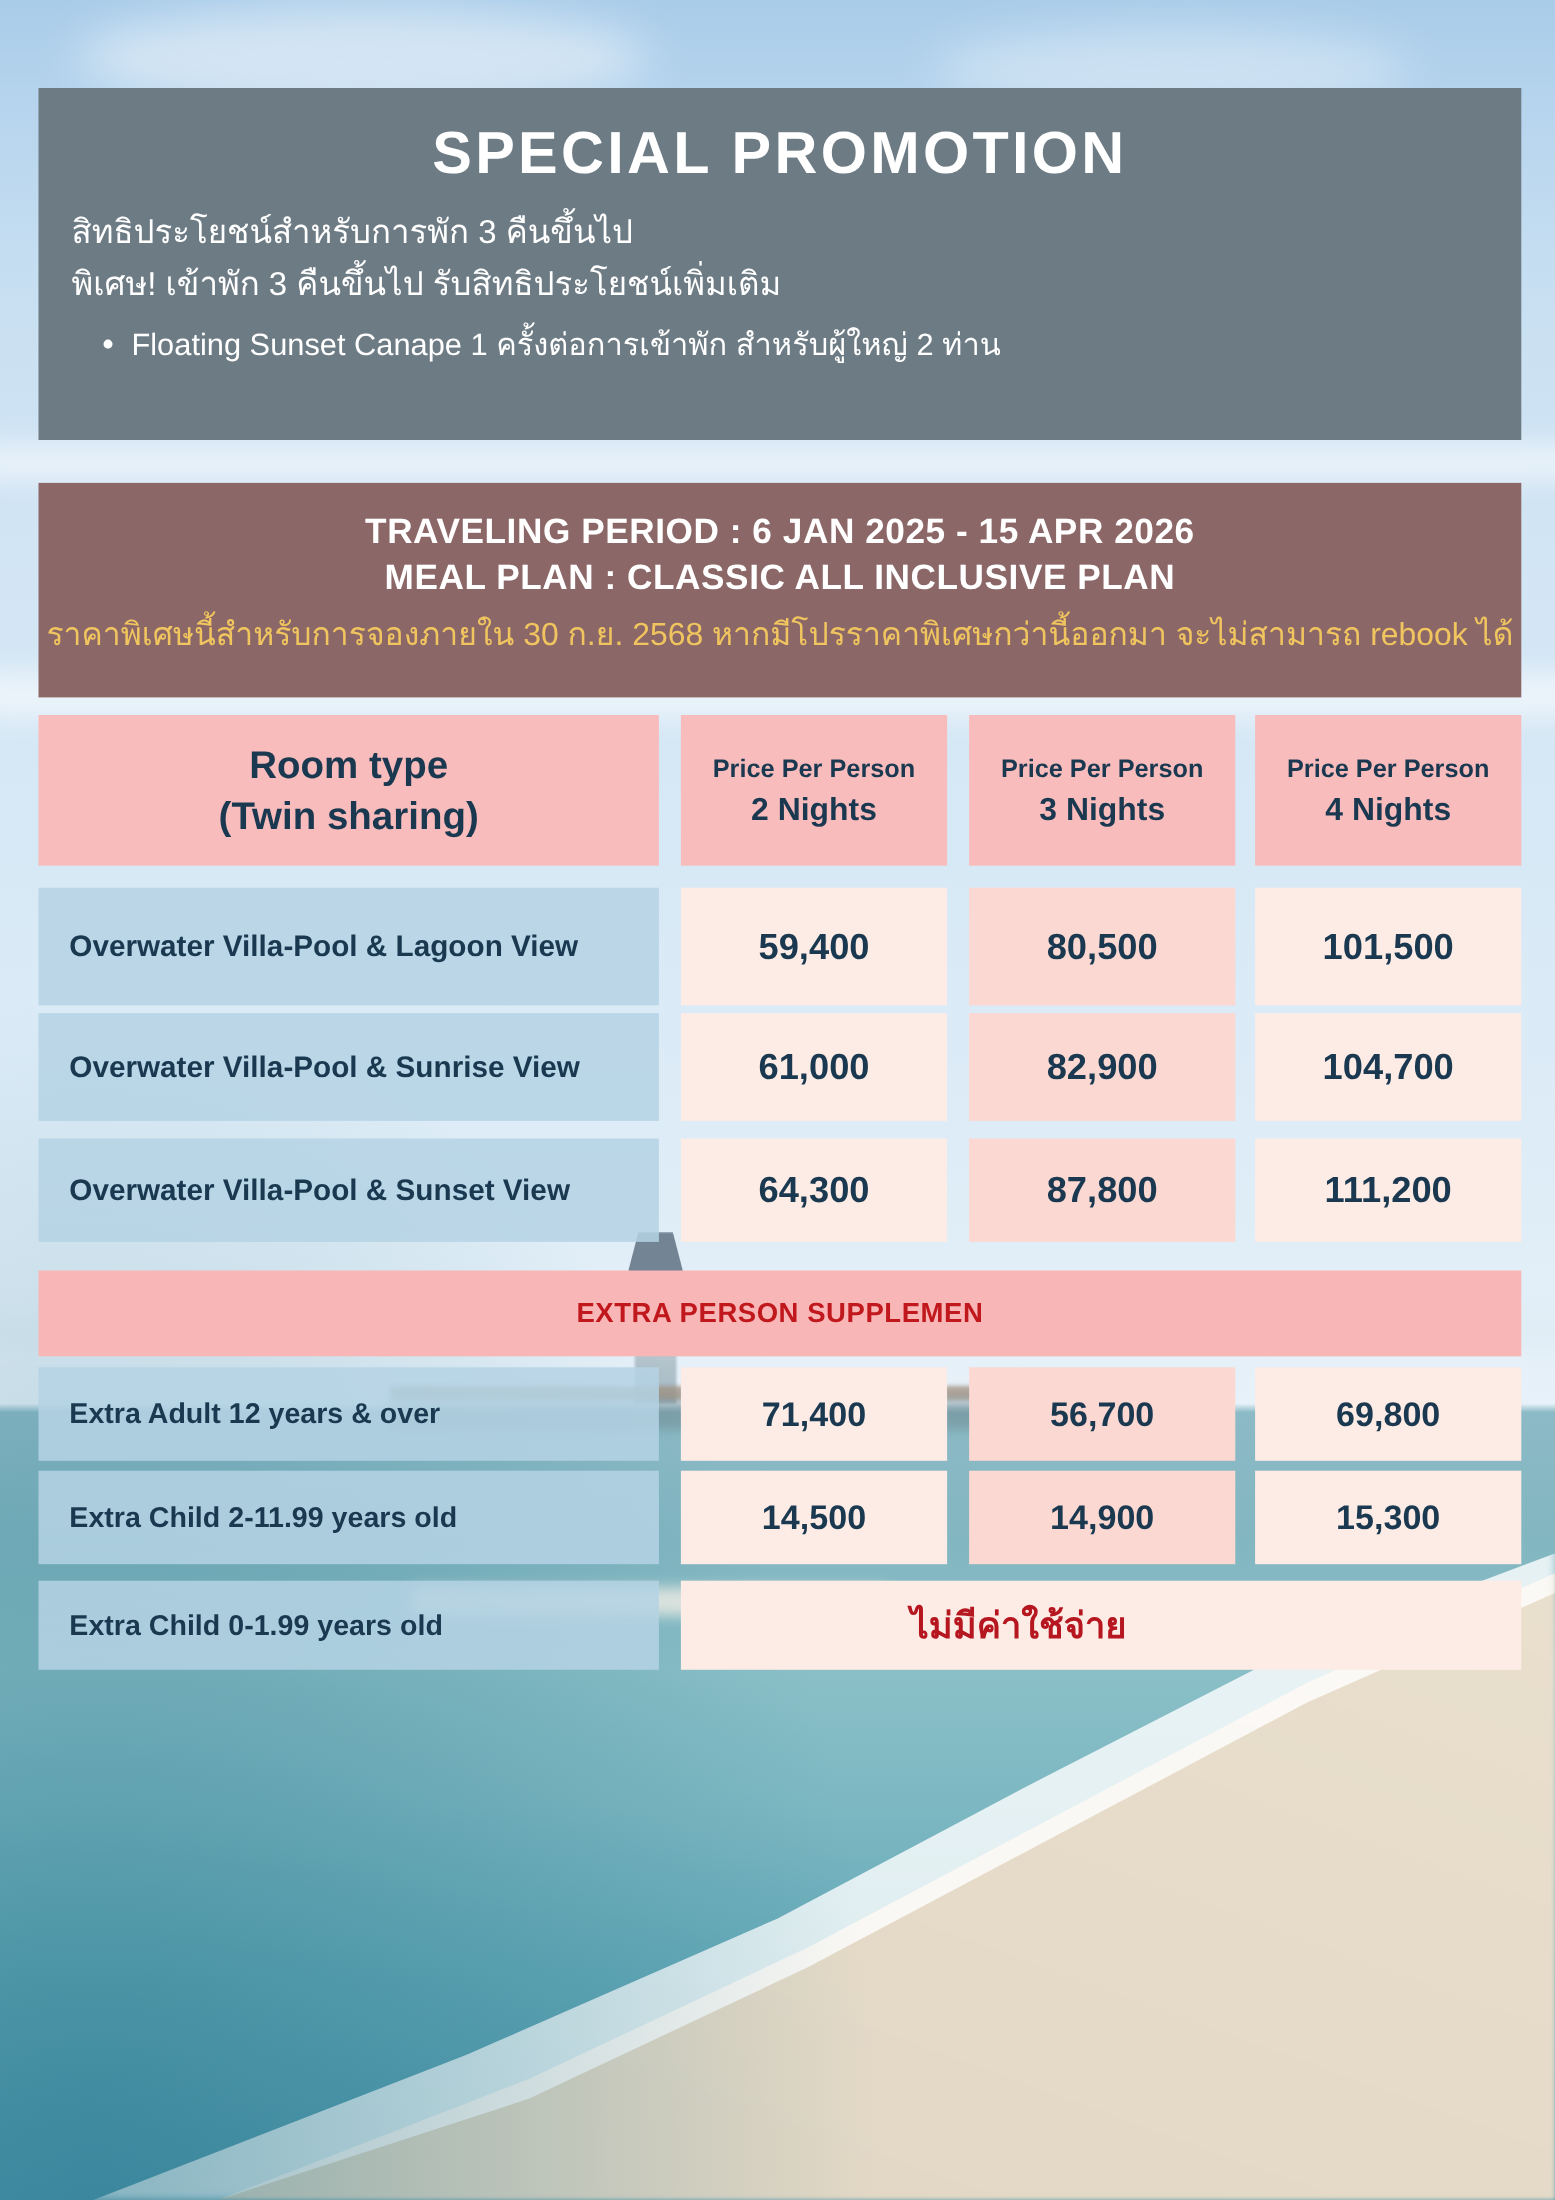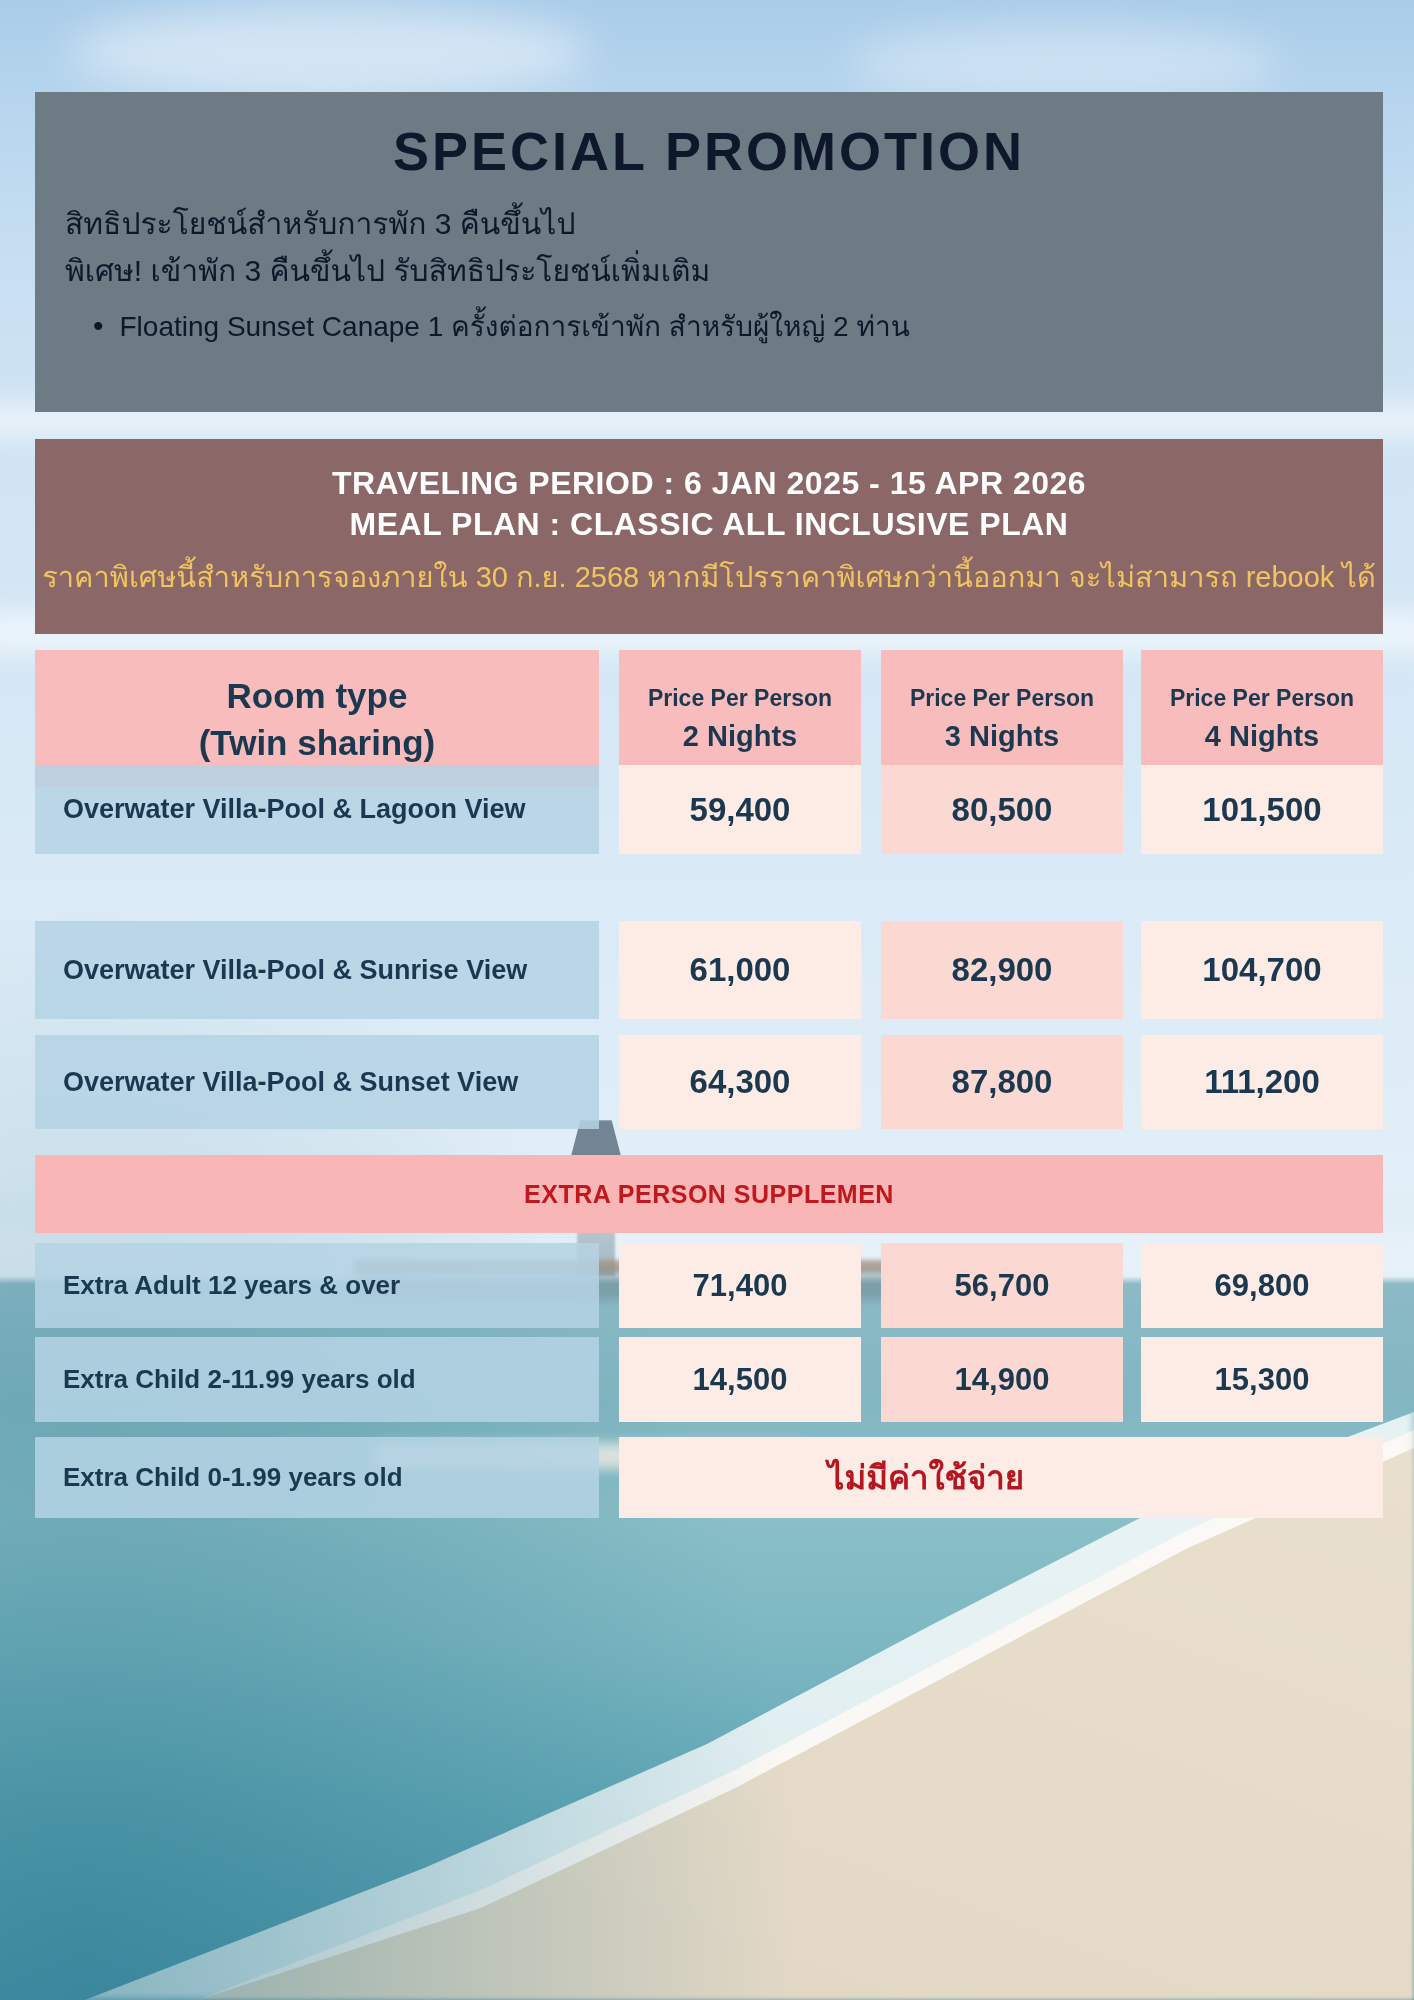--- a/index.html
+++ b/index.html
@@ -36,21 +36,21 @@
     clip-path:polygon(100% 71.5%,100% 100%,14% 100%,34% 94.5%,52% 88.5%,68% 82.5%,84% 76.5%);
     filter:blur(2px);
   }
   .foam-line{
     position:absolute;inset:0;background:#ffffff;opacity:.8;filter:blur(4px);
     clip-path:polygon(100% 70.6%,100% 72.4%,84% 77.4%,68% 83.4%,52% 89.4%,34% 95.4%,14% 100%,6% 100%,30% 93.4%,50% 87.2%,66% 81.2%,82% 75.4%);
   }
   .water-shade{position:absolute;inset:0;
     background:radial-gradient(ellipse at 6% 98%, rgba(35,115,138,.45), rgba(35,115,138,0) 38%);}
   
-  .gray-box{left:35px;top:92px;width:1348px;height:320px;background:#6d7b84;color:#0f172a;}
+  .gray-box{left:35px;top:80px;width:1348px;height:320px;background:#6d7b84;color:#ffffff;}
   .promo-title{margin:0;padding-top:28px;text-align:center;
     font-size:54px;font-weight:800;letter-spacing:3px;line-height:62px;}
   .promo-sub{margin:0 0 0 30px;font-size:30px;line-height:47px;font-weight:400;}
   .promo-sub.first{margin-top:18px;}
   .promo-bullet{margin:10px 0 0 58px;display:flex;align-items:baseline;font-size:28px;line-height:44px;}
   .bullet-dot{font-size:30px;margin-right:16px;}
   
   .brown-box{left:35px;top:439px;width:1348px;height:195px;background:#8c6767;text-align:center;}
   .period-line{margin:0;color:#ffffff;font-size:32px;font-weight:800;line-height:41px;letter-spacing:.5px;}
   .period-line.first{padding-top:24px;}
@@ -58,21 +58,21 @@
   
   .col-label{left:35px;width:564px;}
   .col-n1{left:619px;width:242px;}
   .col-n2{left:881px;width:242px;}
   .col-n3{left:1141px;width:242px;}
   .hdr{top:650px;height:137px;background:#f9bcbc;color:#1a3950;
        display:flex;flex-direction:column;align-items:center;justify-content:center;}
   .room-hdr-line{font-size:35px;font-weight:800;line-height:47px;}
   .ppp-label{font-size:23px;font-weight:700;line-height:30px;}
   .night-label{font-size:29px;font-weight:800;line-height:38px;margin-top:4px;}
-  .row-t1{top:765px;height:89px;}
+  .row-t1{top:807px;height:107px;}
   .row-t2{top:921px;height:98px;}
   .row-t3{top:1035px;height:94px;}
   .row-t4{top:1243px;height:85px;}
   .row-t5{top:1337px;height:85px;}
   .row-t6{top:1437px;height:81px;}
   .label-cell{background:rgba(180,211,228,.86);display:flex;align-items:center;
     padding-left:28px;box-sizing:border-box;color:#1a3950;font-size:27px;font-weight:800;}
   .price-cell{display:flex;align-items:center;justify-content:center;
     color:#1a3950;font-size:33px;font-weight:800;}
   .cream{background:#fdece5;}

